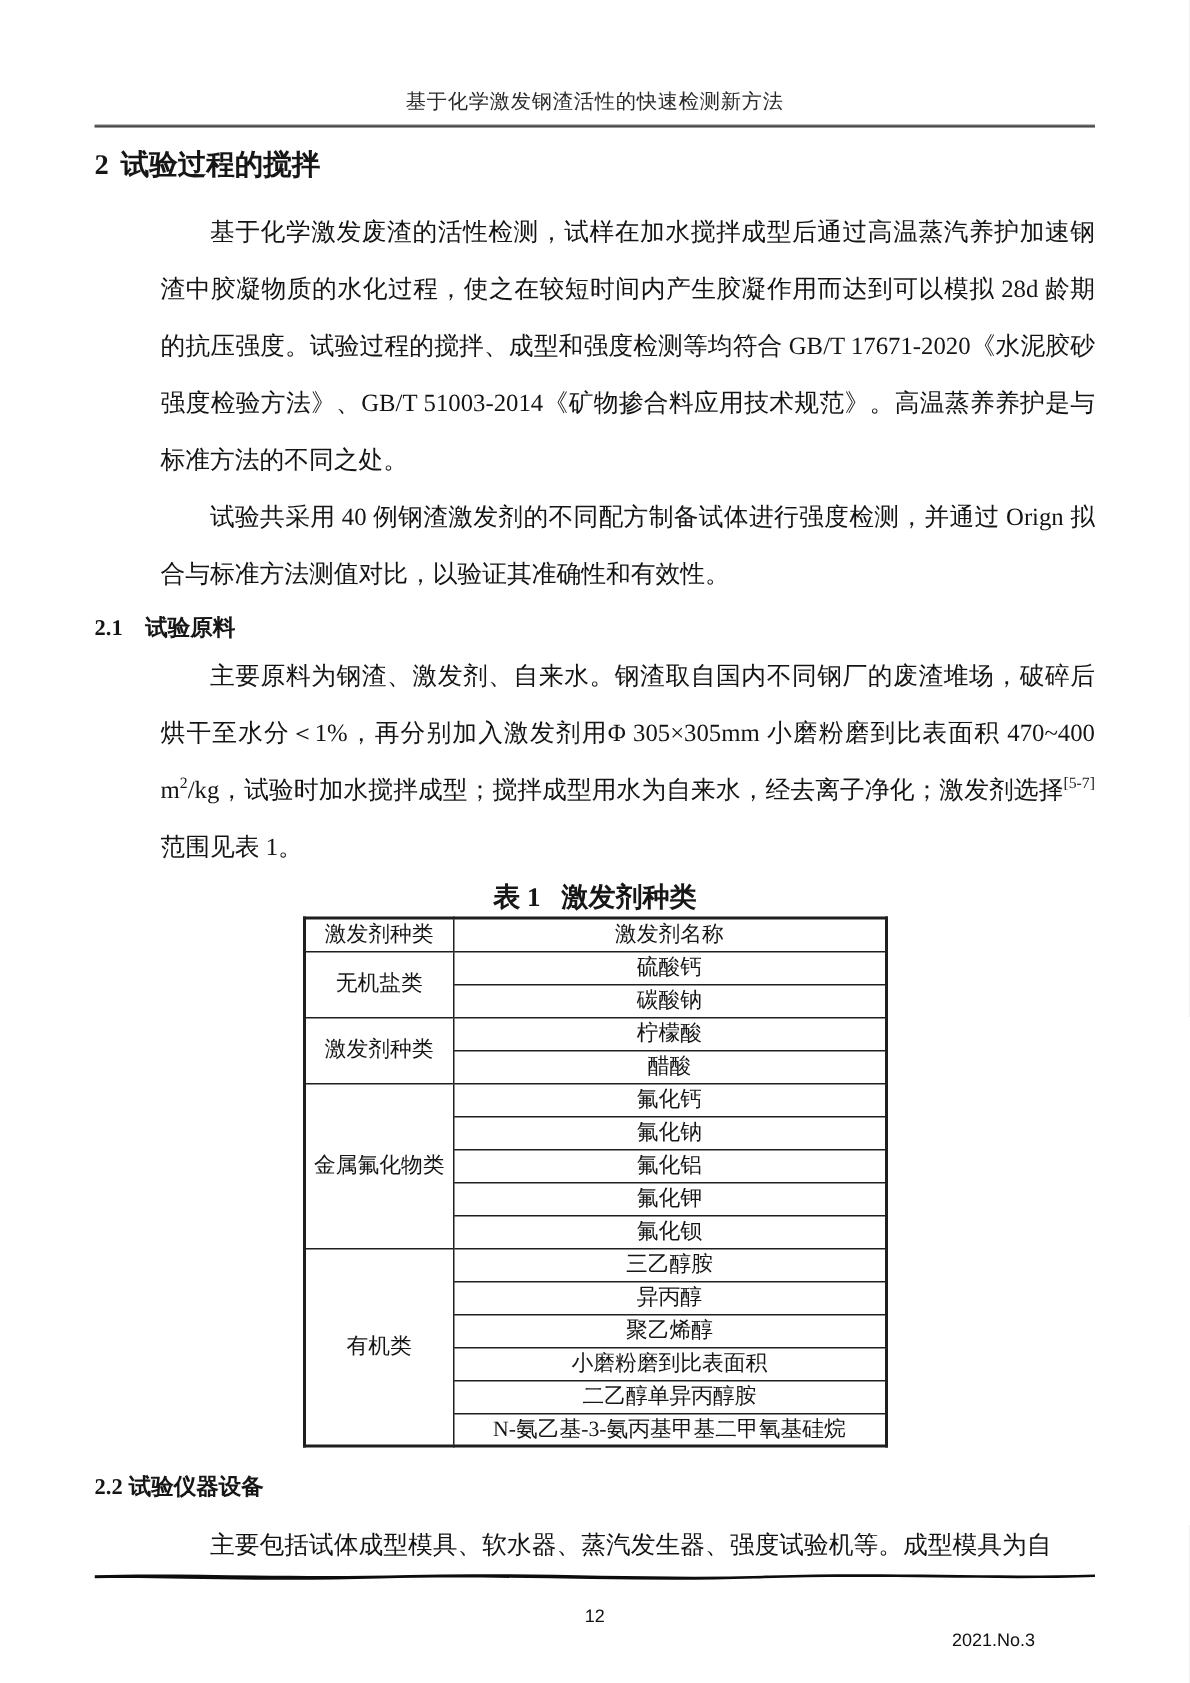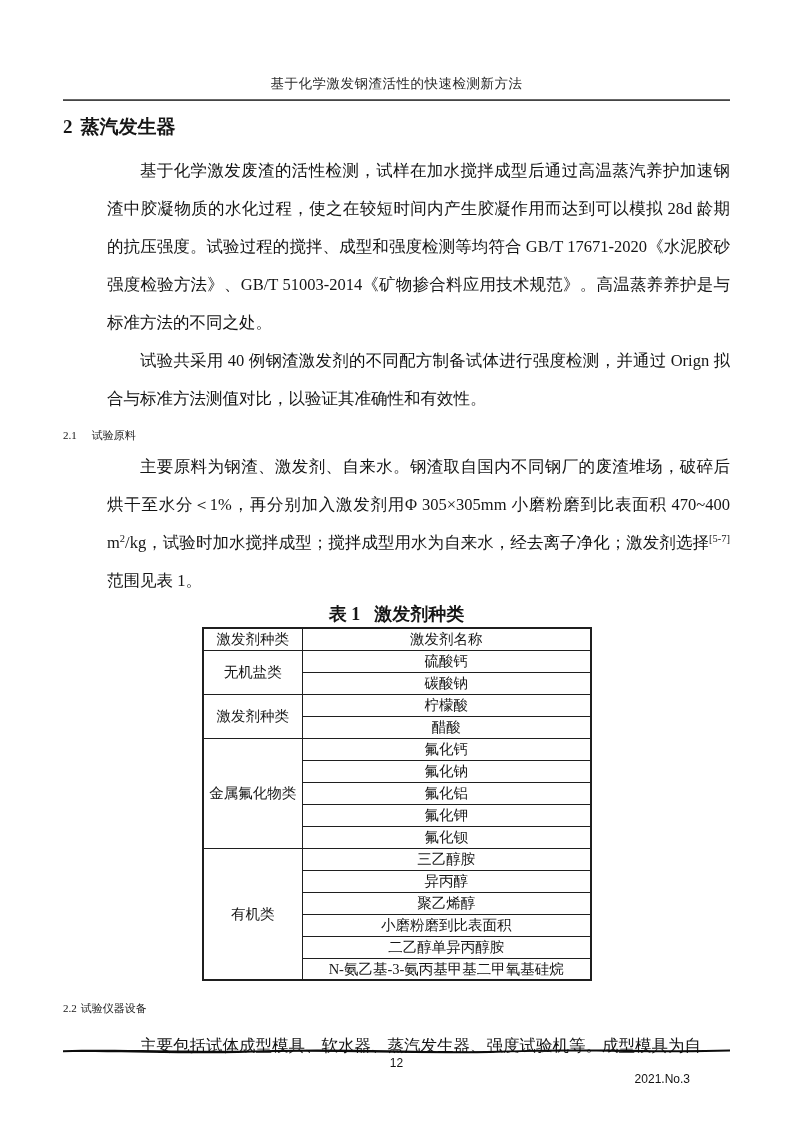--- a/index.html
+++ b/index.html
@@ -7,21 +7,21 @@
   body {
     font-family: "Liberation Serif", "DejaVu Serif", serif;
     color: #161616;
   }
   .page {
     position: relative;
     width: 793px;
     height: 1122px;
     background: #ffffff;
     overflow: hidden;
-    padding: 16px 63px;
+    padding: 0 63px;
   }
   
   .running-header { padding-top: 58px; }
   .running-title {
     text-align: center;
     font-size: 13.5px;
     line-height: 19px;
     letter-spacing: 0.5px;
     color: #2a2a2a;
   }
@@ -32,23 +32,23 @@
   }
   
   h1.sec {
     margin-top: 13px;
     font-size: 19px;
     line-height: 26px;
     font-weight: bold;
   }
   h1.sec .sec-num { margin-right: 8px; }
   h2.sec {
-    font-size: 11px;
+    font-size: 15px;
     line-height: 25px;
-    font-weight: normal;
+    font-weight: bold;
   }
   h2.sec21 { margin-top: 5px; }
   h2.sec21 .sec-num { margin-right: 15px; }
   h2.sec22 { margin-top: 15px; }
   h2.sec22 .sec-num { margin-right: 4px; }
   
   p.body-para {
     font-size: 16.5px;
     line-height: 38px;
     text-align: justify;
@@ -96,21 +96,21 @@
   .page-footer {
     position: absolute;
     left: 63px;
     right: 63px;
     top: 1046px;
   }
   .footer-rule-svg { display: block; width: 100%; height: 9px; }
   .footer-text-row {
     position: relative;
     height: 18px;
-    margin-top: 1px;
+    margin-top: 15px;
     font-family: "Liberation Sans", "DejaVu Sans", sans-serif;
     font-size: 12px;
     color: #111;
   }
   .footer-page-num {
     position: absolute;
     left: 0; right: 0;
     text-align: center;
   }
   .footer-issue {
@@ -123,21 +123,21 @@
 <body>
 
 <div class="page">
 
   <div class="running-header">
     <div class="running-title">基于化学激发钢渣活性的快速检测新方法</div>
     <div class="header-rule"></div>
   </div>
 
   <h1 class="sec">
-    <span class="sec-num">2</span><span>蒸汽发生器</span>
+    <span class="sec-num">2</span><span>试验过程的搅拌</span>
   </h1>
 
   <p class="body-para first-para">基于化学激发废渣的活性检测，试样在加水搅拌成型后通过高温蒸汽养护加速钢渣中胶凝物质的水化过程，使之在较短时间内产生胶凝作用而达到可以模拟 28d 龄期的抗压强度。试验过程的搅拌、成型和强度检测等均符合 GB/T 17671-2020《水泥胶砂强度检验方法》、GB/T 51003-2014《矿物掺合料应用技术规范》。高温蒸养养护是与标准方法的不同之处。</p>
 
   <p class="body-para">试验共采用 40 例钢渣激发剂的不同配方制备试体进行强度检测，并通过 Orign 拟合与标准方法测值对比，以验证其准确性和有效性。</p>
 
   <h2 class="sec sec21">
     <span class="sec-num">2.1</span><span>试验原料</span>
   </h2>
 

